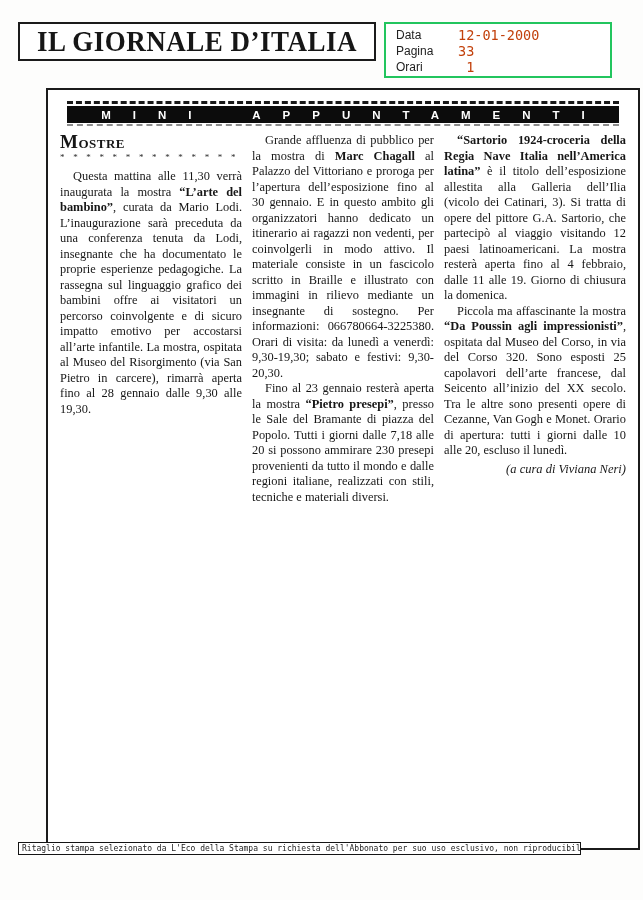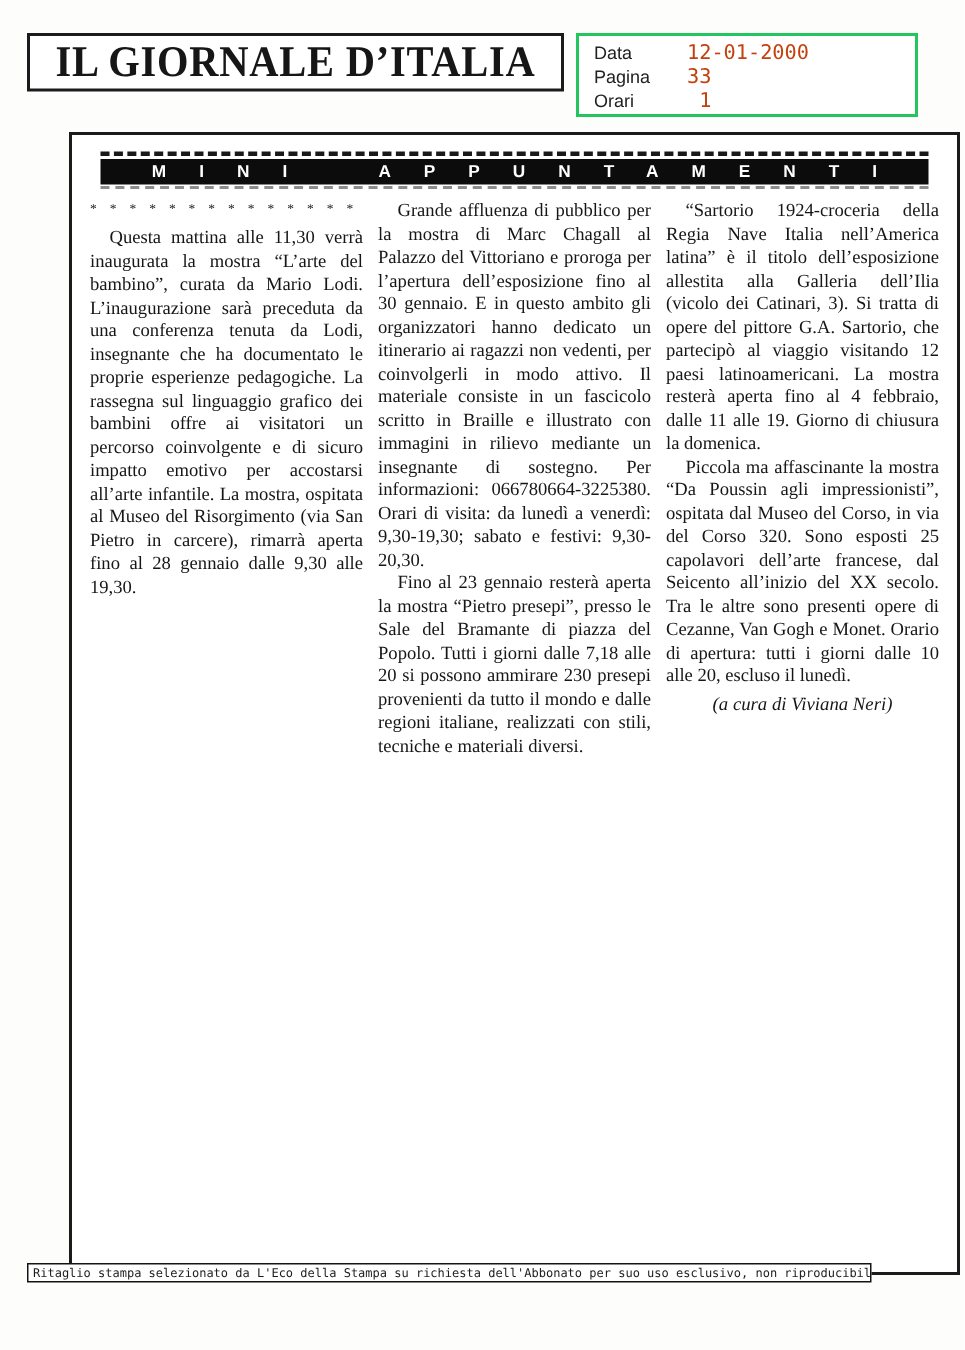--- a/index.html
+++ b/index.html
@@ -66,22 +66,22 @@
     font-weight:bold; font-size:19px; line-height:18px;
     font-variant:small-caps; letter-spacing:0.5px; margin:0;
   }
   .section-deco {
     font-size:9px; line-height:9px; letter-spacing:3.2px;
     margin:2px 0 7px 0; white-space:nowrap; overflow:hidden; color:#2a2a2a;
   }
   .para { margin:0; }
   .para.indent { text-indent:13px; }
   .para.gap { margin-top:8px; }
-  .b { font-weight:normal; }
-  .byline { text-align:center; font-style:italic; font-size:12.5px; margin-top:3px;font-family:Liberation Serif, serif; }
+  .b { font-weight:bold; }
+  .byline { text-align:right; font-style:italic; font-size:12.5px; margin-top:3px;font-family:Liberation Serif, serif; }
 
   
   .footer-box {
     position:absolute; left:18px; top:842px; width:563px; height:13px;
     border:1px solid #141414; background:#fff; z-index:5;
     font-family:"DejaVu Sans Mono", monospace; font-size:8px; line-height:12px;
     padding:0 3px; box-sizing:border-box; white-space:nowrap; overflow:hidden;
     color:#1d1d1d;
   }
 </style>
@@ -107,20 +107,21 @@
   </div>
 </div>
 
 <div class="content-box">
   <div class="banner-wrap">
     <div class="banner-bar">MINI APPUNTAMENTI</div>
   </div>
 
   <div class="columns">
     <div class="col">
+      <h2 class="section-title">Mostre</h2>
       <div class="section-deco">* * * * * * * * * * * * * * * * * * * * * *</div>
       <div>
           <p class="para indent"><span>Questa mattina alle 11,30 verrà inaugurata la mostra </span><span class="b">“L’arte del bambino”</span><span>, curata da Mario Lodi. L’inaugurazione sarà preceduta da una conferenza tenuta da Lodi, insegnante che ha documentato le proprie esperienze pedagogiche. La rassegna sul linguaggio grafico dei bambini offre ai visitatori un percorso coinvolgente e di sicuro impatto emotivo per accostarsi all’arte infantile. La mostra, ospitata al Museo del Risorgimento (via San Pietro in carcere), rimarrà aperta fino al 28 gennaio dalle 9,30 alle 19,30.</span></p>
         </div>
     </div>
     <div class="col">
       <div>
           <p class="para indent"><span>Grande affluenza di pubblico per la mostra di </span><span class="b">Marc Chagall</span><span> al Palazzo del Vittoriano e proroga per l’apertura dell’esposizione fino al 30 gennaio. E in questo ambito gli organizzatori hanno dedicato un itinerario ai ragazzi non vedenti, per coinvolgerli in modo attivo. Il materiale consiste in un fascicolo scritto in Braille e illustrato con immagini in rilievo mediante un insegnante di sostegno. Per informazioni: 066780664-3225380. Orari di visita: da lunedì a venerdì: 9,30-19,30; sabato e festivi: 9,30-20,30.</span></p>
           <p class="para indent"><span>Fino al 23 gennaio resterà aperta la mostra </span><span class="b">“Pietro presepi”</span><span>, presso le Sale del Bramante di piazza del Popolo. Tutti i giorni dalle 7,18 alle 20 si possono ammirare 230 presepi provenienti da tutto il mondo e dalle regioni italiane, realizzati con stili, tecniche e materiali diversi.</span></p>
         </div>

